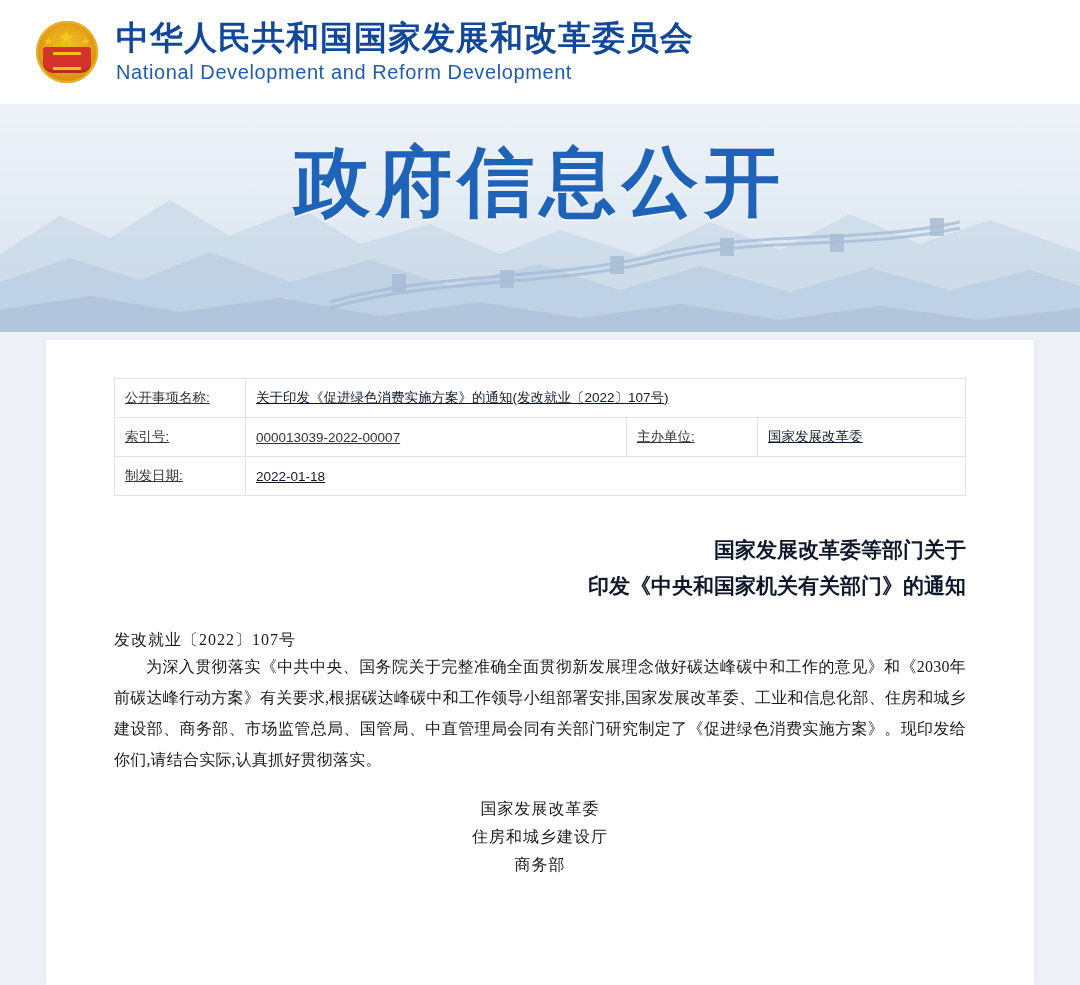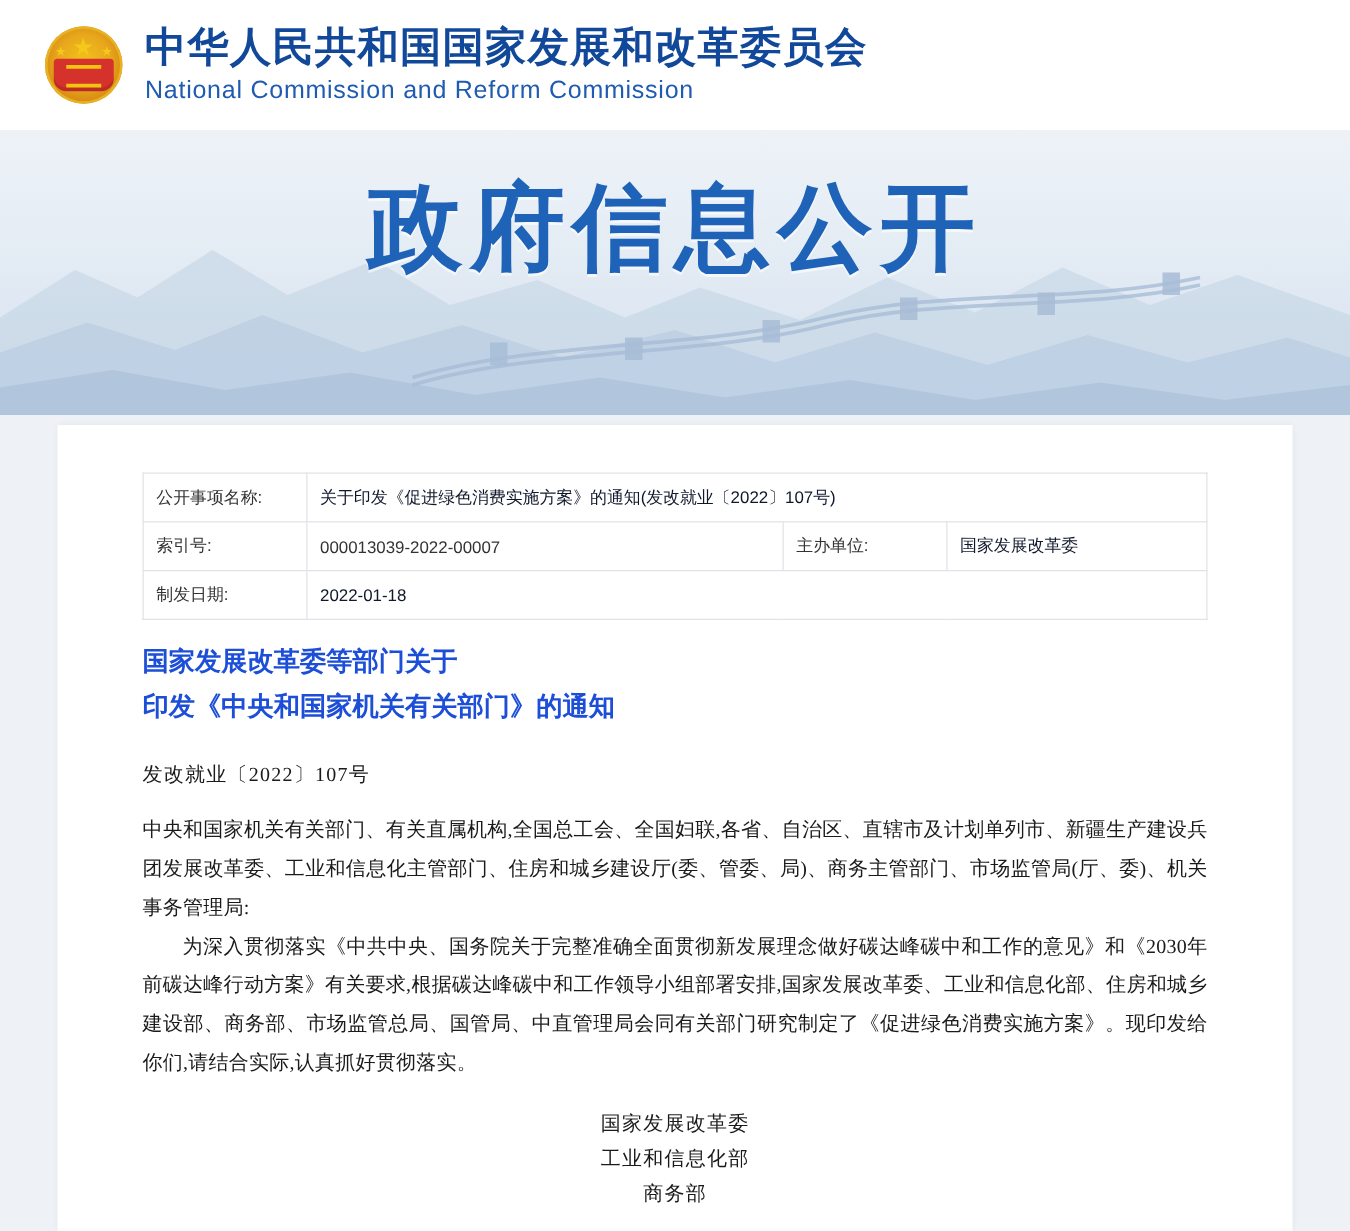--- a/index.html
+++ b/index.html
@@ -145,35 +145,36 @@
     border-collapse: collapse;
     font-family: "Liberation Sans", "DejaVu Sans", sans-serif;
     font-size: 13.5px;
     color: #333;
   }
   table.info td {
     border: 1px solid #dfe3e8;
     padding: 9px 10px;
     vertical-align: middle;
     height: 20px;
+    text-decoration: underline;
   }
   .lbl { color: #333; white-space: nowrap; }
   .val { color: #0f172a; }
   td.k { width: 110px; }
   td.k2 { width: 110px; }
 
   
   .doc-title {
-    text-align: left;
+    text-align: right;
     font-family: "Liberation Sans", "DejaVu Sans", sans-serif;
     font-weight: bold;
     font-size: 21px;
-    color: #1d4ed8;
+    color: #0f172a;
     line-height: 36px;
-    margin-top: 16px;
+    margin-top: 36px;
   }
   .doc-number {
     text-align: left;
     font-size: 16px;
     color: #1a1a1a;
     margin-top: 26px;
     letter-spacing: 1px;
   }
   .doc-para {
     font-size: 16px;
@@ -200,21 +201,21 @@
 <div class="site-header">
   <div class="emblem">
     <div class="ring"></div>
     <div class="star">★</div>
     <div class="star2">★</div>
     <div class="star3">★</div>
     <div class="gear"></div>
   </div>
   <div class="titles">
     <div class="title-cn">中华人民共和国国家发展和改革委员会</div>
-    <div class="title-en">National Commission and Reform Commission</div>
+    <div class="title-en">National Development and Reform Development</div>
   </div>
 </div>
 
 <div class="banner">
   <svg class="mountains" viewBox="0 0 1080 228" preserveAspectRatio="none">
     <defs>
       <linearGradient id="skyg" x1="0" y1="0" x2="0" y2="1">
         <stop offset="0%" stop-color="#eef3f8"></stop>
         <stop offset="100%" stop-color="#d6e2ef"></stop>
       </linearGradient>
@@ -261,24 +262,23 @@
     </tbody>
       </table>
 
     <div class="doc-title">
       <div>国家发展改革委等部门关于</div>
       <div>印发《中央和国家机关有关部门》的通知</div>
     </div>
 
     <div class="doc-number">发改就业〔2022〕107号</div>
 
-    <div class="doc-para">中央和国家机关有关部门、有关直属机构,全国总工会、全国妇联,各省、自治区、直辖市及计划单列市、新疆生产建设兵团发展改革委、工业和信息化主管部门、住房和城乡建设厅(委、管委、局)、商务主管部门、市场监管局(厅、委)、机关事务管理局:</div>
     <div class="doc-para indent">为深入贯彻落实《中共中央、国务院关于完整准确全面贯彻新发展理念做好碳达峰碳中和工作的意见》和《2030年前碳达峰行动方案》有关要求,根据碳达峰碳中和工作领导小组部署安排,国家发展改革委、工业和信息化部、住房和城乡建设部、商务部、市场监管总局、国管局、中直管理局会同有关部门研究制定了《促进绿色消费实施方案》。现印发给你们,请结合实际,认真抓好贯彻落实。</div>
 
     <div class="signature">
       <div>国家发展改革委</div>
-      <div>工业和信息化部</div>
+      <div>住房和城乡建设厅</div>
       <div class="sig-wide">商务部</div>
 
     </div>
 
   </div>
 </div>
 
 </body></html>

